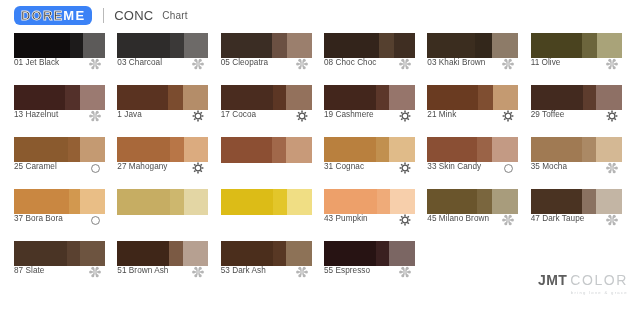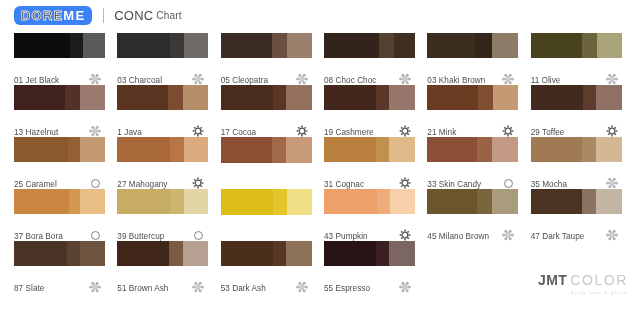--- a/index.html
+++ b/index.html
@@ -54,21 +54,21 @@
   .title-conc {
     font-size: 13px;
     color: #4a4a4a;
     font-weight: 400;
     letter-spacing: 0.2px;
   }
   .title-chart {
     font-size: 10px;
     color: #5a5a5a;
     font-weight: 400;
-    margin-left: 3px;
+    margin-left: 9px;
     letter-spacing: 0.2px;
   }
 
   
   .grid {
     padding: 2px 10px 0 10px;
     box-sizing: border-box;
   }
   .row {
     display: flex;
@@ -89,21 +89,21 @@
     margin-left: 4px;
     display: flex;
     overflow: hidden;
   }
   .band {
     height: 100%;
   }
   .label-row {
     height: 28px;
     display: flex;
-    align-items: flex-end;
+    align-items: flex-start;
     padding-left: 4px;
     padding-right: 8px;
     box-sizing: border-box;
     width: 99px;
   }
   .label-text {
     font-size: 8.2px;
     color: #4c4c4c;
     white-space: nowrap;
     letter-spacing: 0.05px;
@@ -596,28 +596,20 @@
             </svg>
           </span>
         </div>
       </div>
       <div class="cell">
         <div class="swatch">
           <div class="band" style="background: rgb(198, 173, 99); width: 58%;"></div>
           <div class="band" style="background: rgb(205, 183, 110); width: 15%;"></div>
           <div class="band" style="background: rgb(227, 214, 164); width: 27%;"></div>
         </div>
-        <div class="label-row">
-          <span class="label-text">39 Buttercup</span>
-          <span class="icon">
-            <svg width="11" height="11" viewBox="0 0 12 12">
-              <circle cx="6" cy="6" r="4.3" fill="none" stroke="#6a6a6a" stroke-width="0.9"></circle>
-            </svg>
-          </span>
-        </div>
       </div>
       <div class="cell">
         <div class="swatch">
           <div class="band" style="background: rgb(220, 188, 23); width: 58%;"></div>
           <div class="band" style="background: rgb(227, 198, 42); width: 15%;"></div>
           <div class="band" style="background: rgb(240, 222, 132); width: 27%;"></div>
         </div>
       </div>
       <div class="cell">
         <div class="swatch">

